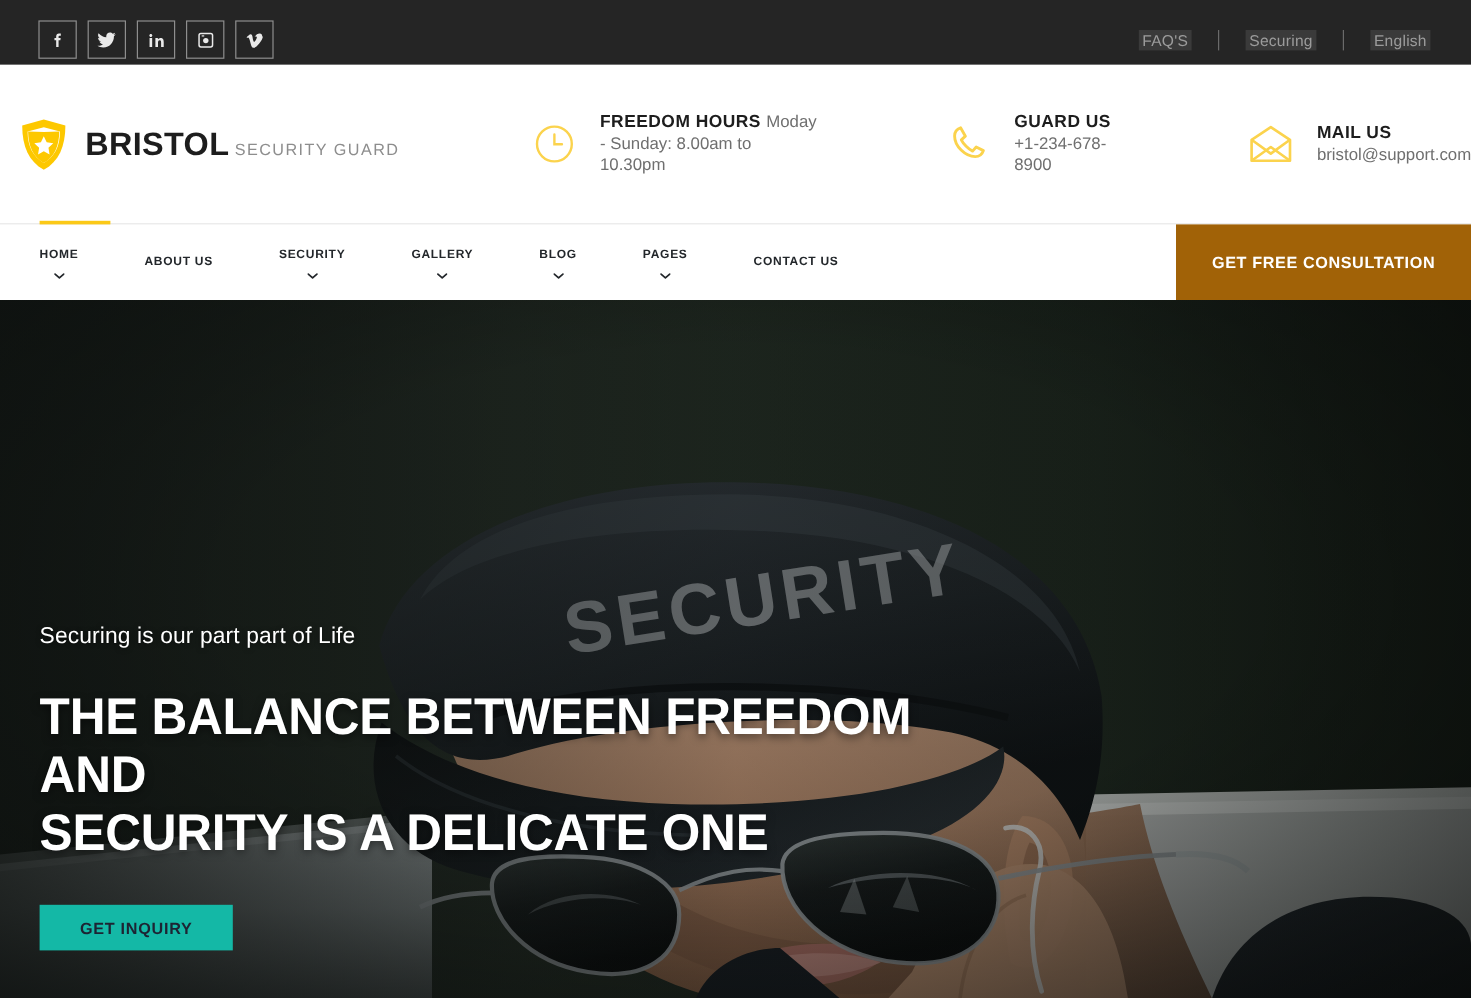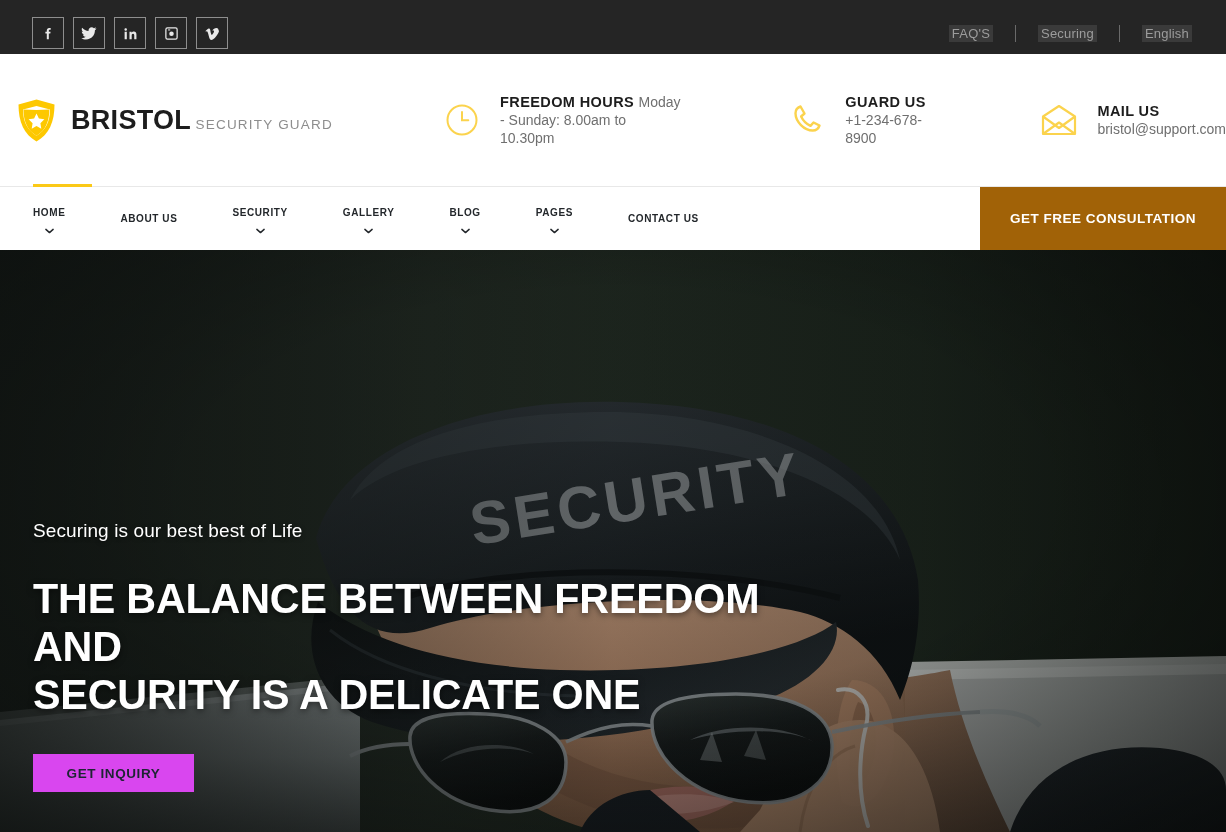--- a/index.html
+++ b/index.html
@@ -106,21 +106,21 @@
     color:#fff; font-size:19px; font-weight:500; letter-spacing:.1px;
     margin-bottom:32px; text-shadow:0 1px 4px rgba(0,0,0,.55);
   }
   .hero-title{
     color:#fff; font-size:43px; font-weight:bold; line-height:1.12;
     letter-spacing:-.2px; text-shadow:0 2px 7px rgba(0,0,0,.5);
     transform:scaleX(.96); transform-origin:left center;
   }
   .hero-btn{
     margin-top:36px; display:inline-flex; align-items:center; justify-content:center;
-    width:161px; height:38px; background:#d946ef; color:#1d2433;
+    width:161px; height:38px; background:#14b8a6; color:#1d2433;
     font-size:13.5px; font-weight:bold; letter-spacing:.6px; cursor:pointer;
     border:none;
   }
 </style>
 </head>
 <body>
 
 <div class="topbar">
   <div class="social">
     <a class="social-btn">
@@ -406,20 +406,20 @@
       <path d="M1010 582 C1030 520 1090 492 1160 498 C1200 502 1226 516 1226 540 L1226 582 Z" fill="url(#shirtG)"></path>
       <path d="M580 582 C590 556 620 540 650 540 L700 582 Z" fill="#171c22"></path>
 
       <rect x="0" y="0" width="1226" height="582" fill="url(#vig)"></rect>
     </svg>
   </div>
 
   <div class="hero-overlay"></div>
 
   <div class="hero-content">
-    <div class="hero-kicker">Securing is our best best of Life</div>
+    <div class="hero-kicker">Securing is our part part of Life</div>
     <div class="hero-title">
       <div>THE BALANCE BETWEEN FREEDOM AND</div>
       <div>SECURITY IS A DELICATE ONE</div>
     </div>
     <a class="hero-btn">GET INQUIRY</a>
   </div>
 </div>
 
 </body></html>

